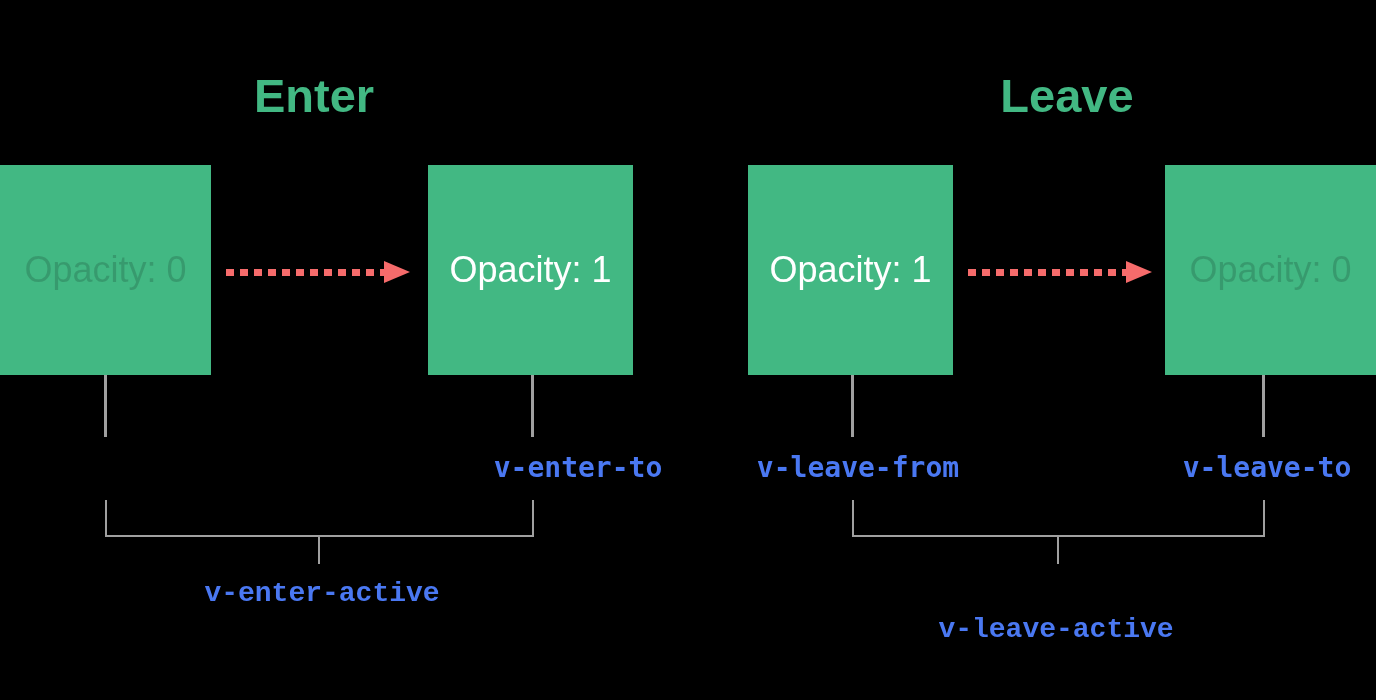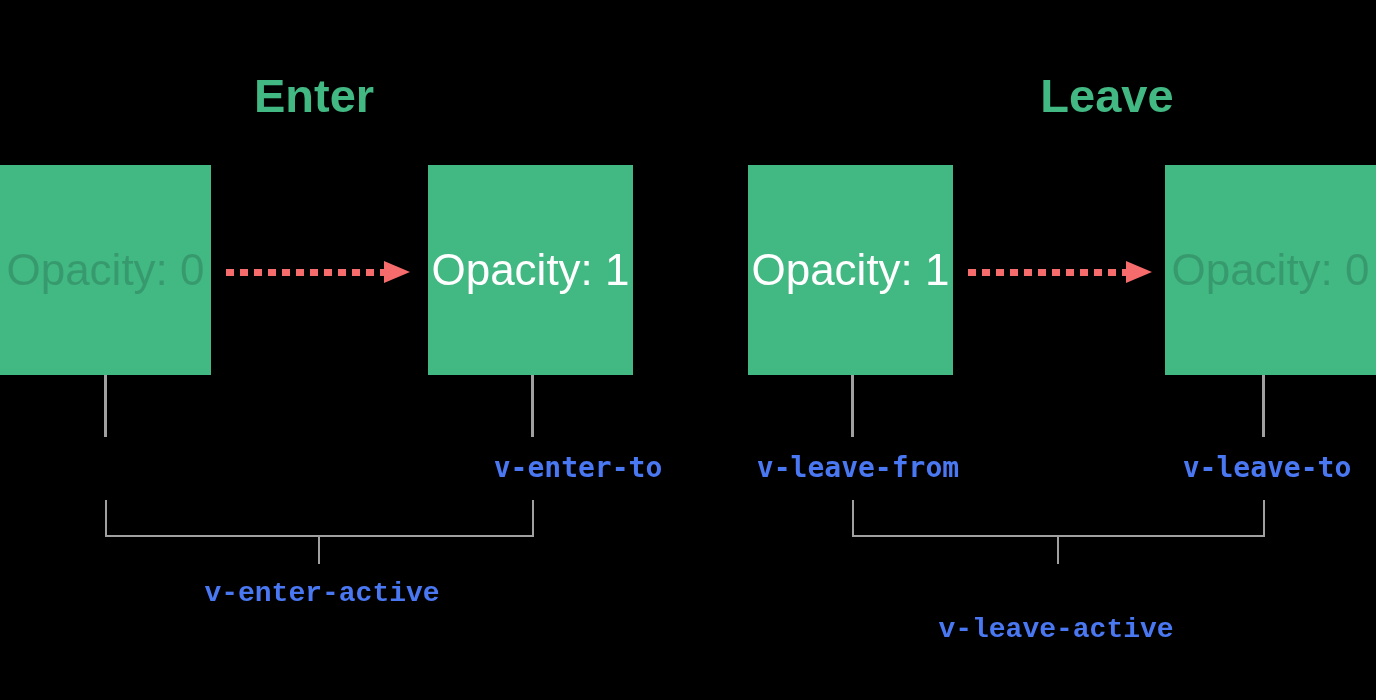--- a/index.html
+++ b/index.html
@@ -15,39 +15,39 @@
   .section-title {
     position: absolute;
     top: 68px;
     transform: translateX(-50%);
     font-size: 47px;
     font-weight: bold;
     color: var(--green, #42b883);
     white-space: nowrap;
   }
   .t-enter { left: 314px; }
-  .t-leave { left: 1067px; margin-left: 40px; }
+  .t-leave { left: 1067px; }
 
   
   .box {
     position: absolute;
     top: 165px;
     width: 205px;
     height: 210px;
     background: var(--green, #42b883);
     display: flex;
     align-items: center;
     justify-content: center;
   }
   .b1 { left: 0; width: 211px; }
   .b2 { left: 428px; }
   .b3 { left: 748px; }
   .b4 { left: 1165px; width: 211px; }
   .box-label {
-    font-size: 44px;
+    font-size: 36px;
     color: var(--white, #ffffff);
     white-space: nowrap;
   }
   .box-label.faint { color: rgba(0, 0, 0, 0.16); }
 
   
   .dash-line {
     position: absolute;
     top: 269px;
     width: 158px;

